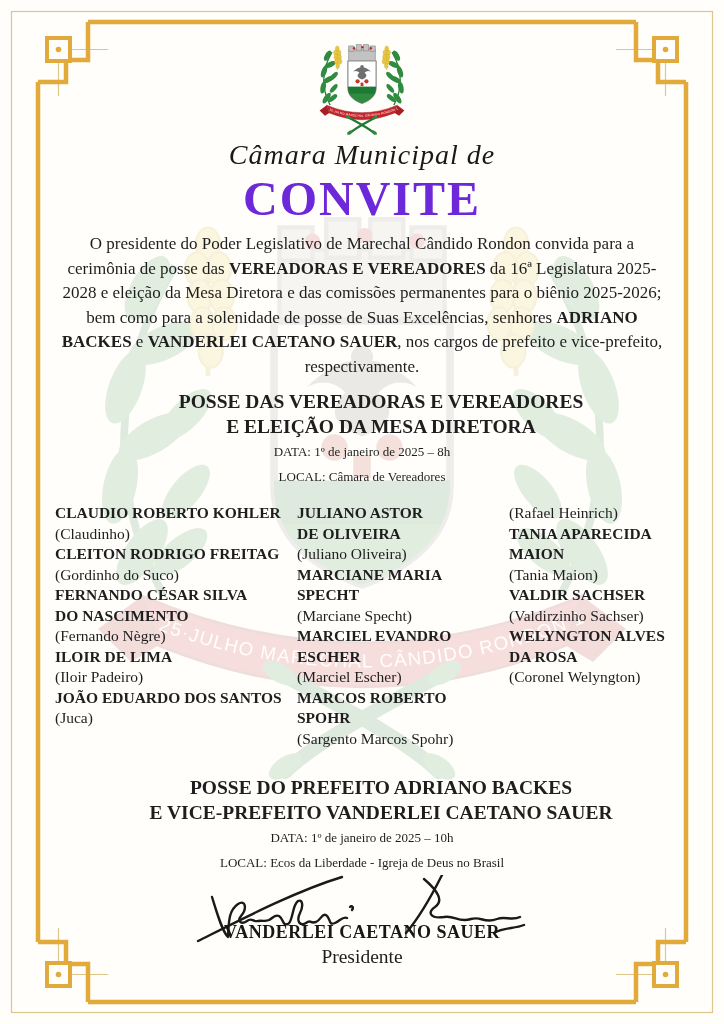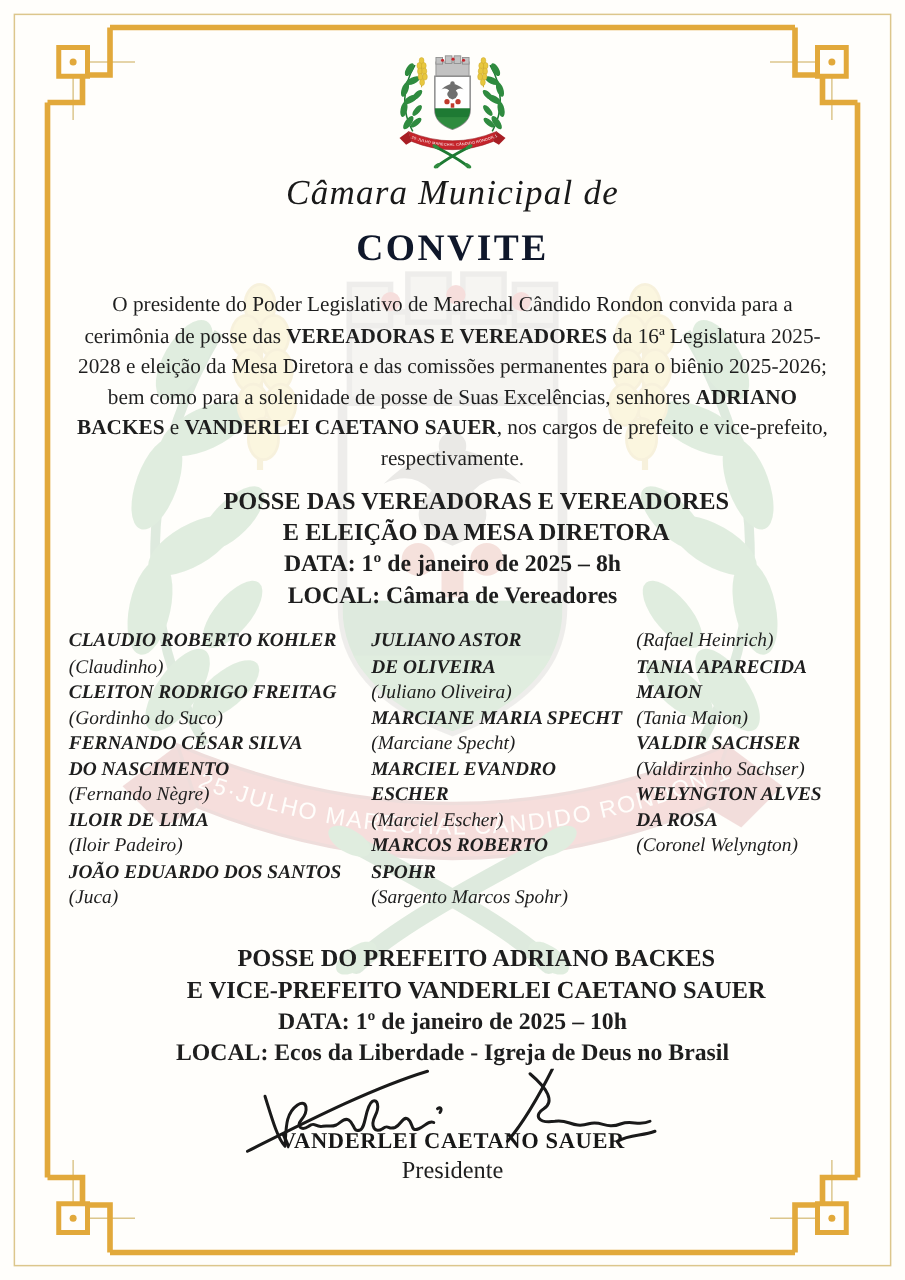--- a/index.html
+++ b/index.html
@@ -11,31 +11,31 @@
   .frame-svg, .watermark-svg { position:absolute; top:0; left:0; pointer-events:none; }
   .watermark-svg { z-index:1; opacity:0.14; }
   .frame-svg { z-index:2; }
   .content { position:absolute; inset:0; z-index:3; text-align:center; }
 
   .crest-header { display:block; margin:38px auto 0; }
 
   .org-line { font-style:italic; font-size:28px; line-height:31px; letter-spacing:1px; color:#191919; }
   .org-block { margin-top:2px; }
 
-  .page-title { font-size:30px; line-height:46px; font-weight:bold; letter-spacing:2px; margin-top:6px; color:#0f172a; }
+  .page-title { font-size:48px; line-height:46px; font-weight:bold; letter-spacing:2px; margin-top:6px; color:#6d28d9; }
 
   .intro { width:606px; margin:10px auto 0; font-size:17px; line-height:24.5px; }
   .intro b { font-weight:bold; }
 
   .event { margin-top:10px; }
   .event-title { font-weight:bold; font-size:19.5px; line-height:25px;margin-left:38px; }
-  .event-line { font-size:19px; line-height:25px;font-weight:bold; }
+  .event-line { font-size:13px; line-height:25px; }
   .event2 { margin-top:26px; }
 
-  .councilors { width:614px; margin:14px auto 0; display:flex; text-align:left;font-style:italic; }
+  .councilors { width:614px; margin:14px auto 0; display:flex; text-align:left; }
   .council-col { box-sizing:border-box; }
   .col-0 { width:242px; padding-right:8px; }
   .col-1 { width:212px; padding-right:8px; }
   .col-2 { width:160px; }
   .councilor-name { font-weight:bold; font-size:15.5px; line-height:20.5px; white-space:pre-line; }
   .councilor-nick { font-size:15.5px; line-height:20.5px; }
 
   .signature-block { margin-top:0; }
   .signature-svg { display:block; margin:0 auto; }
   .signature-name { font-weight:bold; font-size:18px; line-height:22px; margin-top:-26px; letter-spacing:0.5px; color:#171717; }

